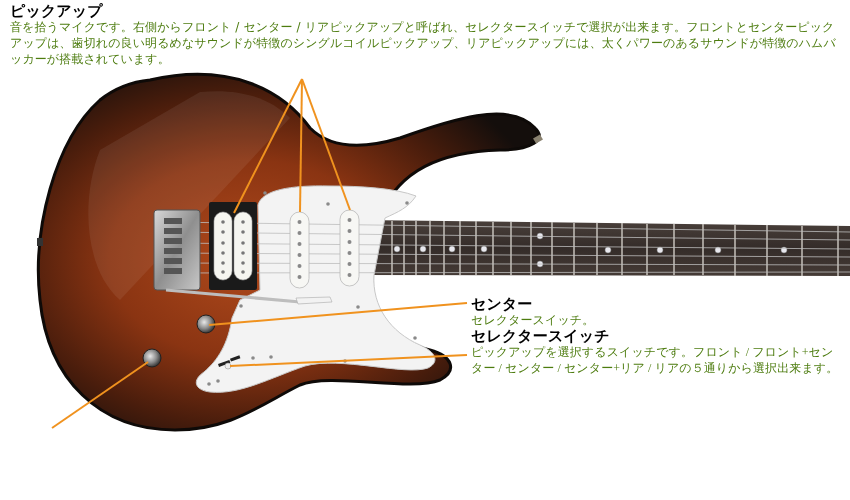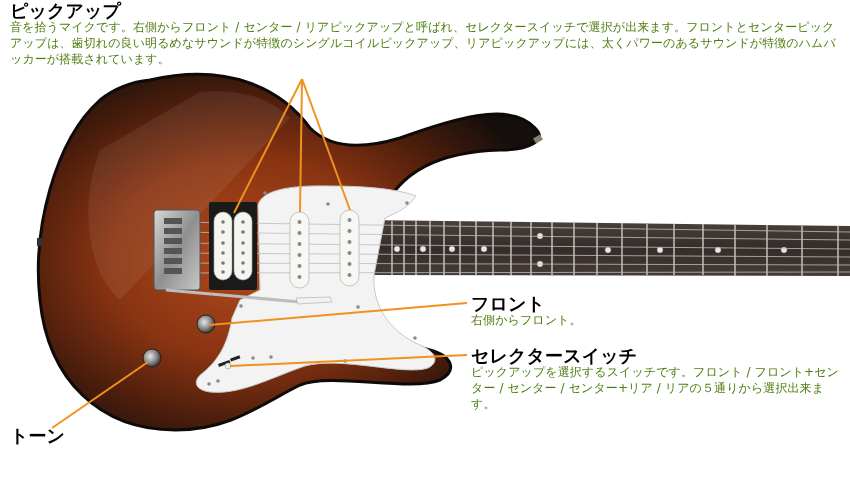--- a/index.html
+++ b/index.html
@@ -1,24 +1,24 @@
 <!DOCTYPE html>
 <html><head>
 <meta charset="utf-8">
 <style>
   html, body { margin:0; padding:0; background:#ffffff; }
   body { width:850px; height:500px; position:relative; overflow:hidden;
          font-family:"DejaVu Sans","Liberation Sans",sans-serif; color:#1a1a1a; }
   .guitar { position:absolute; left:0; top:0; width:850px; height:500px; z-index:1; }
   .block { position:absolute; z-index:2; font-size:12px; line-height:16px; letter-spacing:0.1px; }
-  .block .title { font-weight:bold; font-size:18px; color:#000; display:block; }
+  .block .title { font-weight:bold; font-size:15px; color:#000; display:block; }
   .block .desc { display:block; color:#4d7c0f; }
   #pickup-block { left:10px; top:3px; width:835px; }
   #volume-block { left:471px; top:296px; width:370px; }
-  #selector-block { left:471px; top:348px; width:370px; }
+  #selector-block { left:471px; top:328px; width:370px;font-family:Liberation Serif, serif; }
   #tone-block { left:10px; top:428px; width:835px; }
 </style>
 </head>
 <body>
 
 <svg class="guitar" viewBox="0 0 850 500" xmlns="http://www.w3.org/2000/svg">
   <defs>
     <radialGradient id="burst" cx="0.42" cy="0.52" r="0.62">
       <stop offset="0" stop-color="#b04a1c"></stop>
       <stop offset="0.45" stop-color="#8a3412"></stop>
@@ -223,24 +223,23 @@
     <line x1="148" y1="362" x2="52" y2="428"></line>
   </g>
 </svg>
 
 <div class="block" id="pickup-block">
   <span class="title">ピックアップ</span>
   <span class="desc">音を拾うマイクです。右側からフロント / センター / リアピックアップと呼ばれ、セレクタースイッチで選択が出来ます。フロントとセンターピックアップは、歯切れの良い明るめなサウンドが特徴のシングルコイルピックアップ、リアピックアップには、太くパワーのあるサウンドが特徴のハムバッカーが搭載されています。</span>
 </div>
 
 <div class="block" id="volume-block">
-  <span class="title">フロント</span>
-  <span class="desc">右側からフロント。</span>
+  <span class="title">センター</span>
+  <span class="desc">セレクタースイッチ。</span>
 </div>
 
 <div class="block" id="selector-block">
   <span class="title">セレクタースイッチ</span>
   <span class="desc">ピックアップを選択するスイッチです。フロント / フロント+センター / センター / センター+リア / リアの５通りから選択出来ます。</span>
 </div>
 
 <div class="block" id="tone-block">
-  <span class="title">トーン</span>
 </div>
 
 </body></html>

